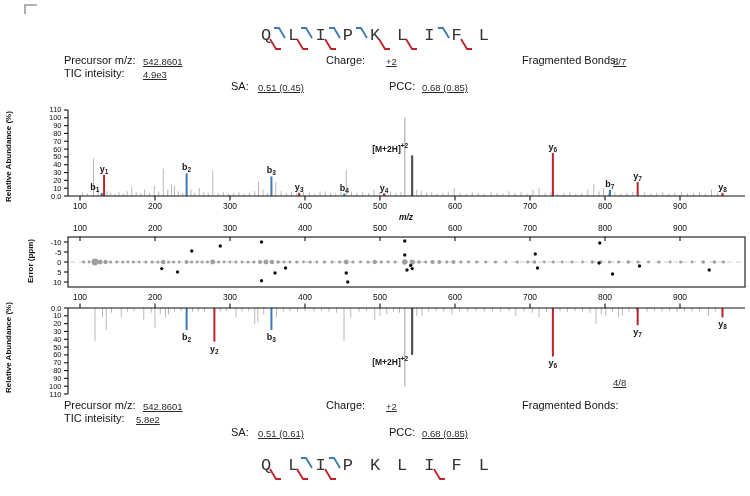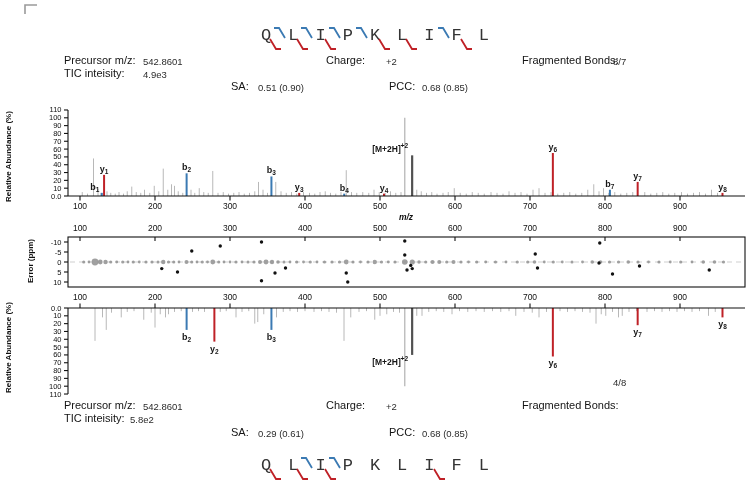--- a/index.html
+++ b/index.html
@@ -4,21 +4,21 @@
 <style>
   html,body{margin:0;padding:0;background:#fff;}
   #fig{position:relative;width:750px;height:496px;background:#fff;
        font-family:"Liberation Sans",sans-serif;overflow:hidden;}
   .seq{position:absolute;left:0;width:750px;display:flex;justify-content:center;height:36px;}
   .seq .res{font-family:"Liberation Mono","DejaVu Sans Mono",monospace;font-size:17px;
             font-weight:500;color:#343434;line-height:36px;padding:0 1px;}
   .seq .gap{position:relative;width:15px;height:36px;display:inline-block;}
   .gap svg{position:absolute;overflow:visible;}
   .lbl{position:absolute;font-size:11px;color:#141414;white-space:nowrap;}
-  .val{position:absolute;font-size:9.5px;color:#2b2b2b;white-space:nowrap;}
+  .val{position:absolute;font-size:9.5px;color:#2b2b2b;white-space:nowrap;text-decoration:underline;}
   .ytitle{position:absolute;font-size:8px;font-weight:bold;color:#101010;
           writing-mode:vertical-rl;transform:rotate(180deg);
           display:flex;align-items:center;justify-content:center;white-space:nowrap;}
   svg.plot{position:absolute;left:0;width:750px;}
 </style>
 </head>
 <body>
 
 <div id="fig">
 
@@ -89,21 +89,21 @@
 
   <span class="lbl" style="left:64px;top:54px">Precursor m/z:</span>
   <span class="val" style="left:143px;top:56px">542.8601</span>
   <span class="lbl" style="left:326px;top:54px">Charge:</span>
   <span class="val" style="left:386px;top:56px">+2</span>
   <span class="lbl" style="left:522px;top:54px">Fragmented Bonds:</span>
   <span class="val" style="left:613px;top:56px">8/7</span>
   <span class="lbl" style="left:64px;top:67px">TIC inteisity:</span>
   <span class="val" style="left:143px;top:69px">4.9e3</span>
   <span class="lbl" style="left:231px;top:80px">SA:</span>
-  <span class="val" style="left:258px;top:82px">0.51 (0.90)</span>
+  <span class="val" style="left:258px;top:82px">0.51 (0.45)</span>
   <span class="lbl" style="left:389px;top:80px">PCC:</span>
   <span class="val" style="left:422px;top:82px">0.68 (0.85)</span>
 
   <div class="ytitle" style="left:4px;top:112px;height:90px">Relative Abundance (%)</div>
   <svg class="plot" id="svg-top" style="top:100px" height="122" viewBox="0 0 750 122">
       <g>
         <line x1="82.25" x2="82.25" y1="96" y2="92.09" stroke="#b0b0b0" stroke-width="0.9"></line>
         <line x1="87.5" x2="87.5" y1="96" y2="93.654" stroke="#b0b0b0" stroke-width="0.9"></line>
         <line x1="93.5" x2="93.5" y1="96" y2="58.464" stroke="#b0b0b0" stroke-width="0.9"></line>
         <line x1="98" x2="98" y1="96" y2="88.962" stroke="#b0b0b0" stroke-width="0.9"></line>
@@ -612,23 +612,23 @@
       </g>
     </svg>
 
   <span class="lbl" style="left:64px;top:399px">Precursor m/z:</span>
   <span class="val" style="left:143px;top:401px">542.8601</span>
   <span class="lbl" style="left:326px;top:399px">Charge:</span>
   <span class="val" style="left:386px;top:401px">+2</span>
   <span class="lbl" style="left:522px;top:399px">Fragmented Bonds:</span>
   <span class="val" style="left:613px;top:377px">4/8</span>
   <span class="lbl" style="left:64px;top:412px">TIC inteisity:</span>
-  <span class="val" style="left:130px;top:414px">5.8e2</span>
+  <span class="val" style="left:136px;top:414px">5.8e2</span>
   <span class="lbl" style="left:231px;top:426px">SA:</span>
-  <span class="val" style="left:258px;top:428px">0.29 (0.61)</span>
+  <span class="val" style="left:258px;top:428px">0.51 (0.61)</span>
   <span class="lbl" style="left:389px;top:426px">PCC:</span>
   <span class="val" style="left:422px;top:428px">0.68 (0.85)</span>
 
   <div class="seq" style="top:448px" id="seq-bot">
       <span class="res">Q</span>
       <span class="gap">
         <svg width="14" height="12" style="top: 21px; left: -3px;">
           <polyline points="1,0 7,10 12,10" fill="none" stroke="#bf2127" stroke-width="1.8"></polyline>
         </svg>
       </span>

